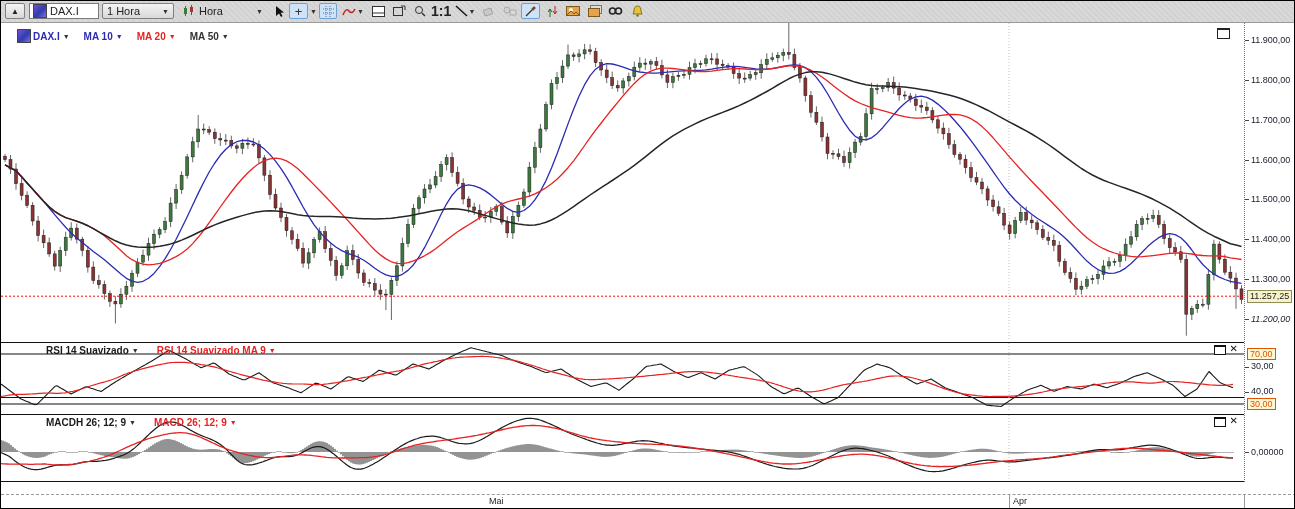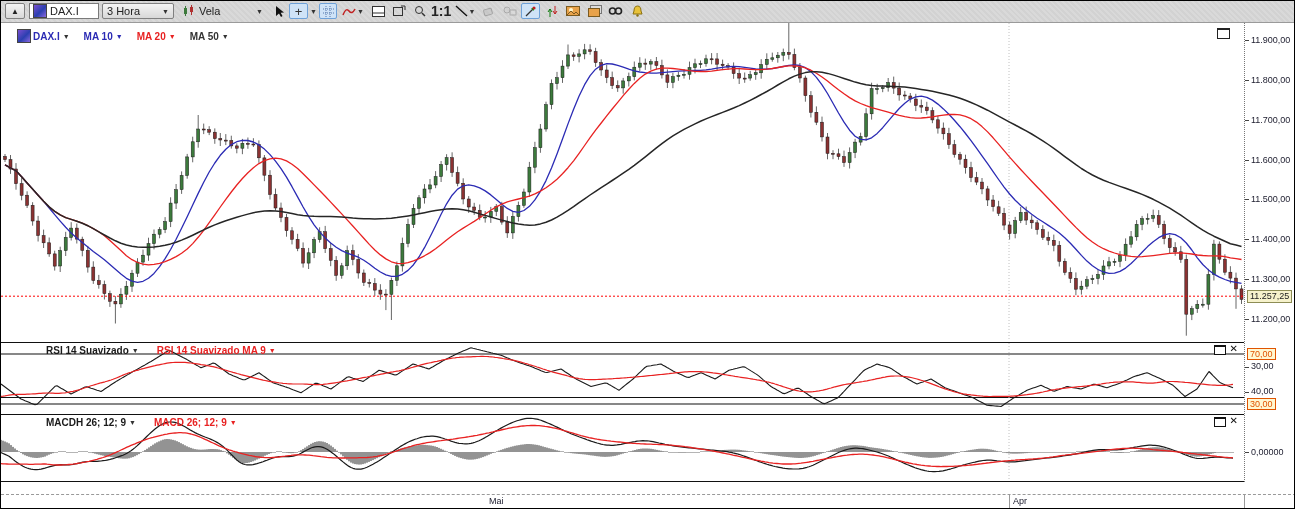--- a/index.html
+++ b/index.html
@@ -55,31 +55,31 @@
 
   <div id="toolbar">
     <div class="tb btn3d tbicon" style="left:4px;width:20px;">
         <span style="font-size:8px;">▲</span>
       </div>
     <div class="tb" id="symbolbox">
       <span class="instr-ico"></span>
       <span>DAX.I</span>
     </div>
     <div class="tb btn3d" id="tfselect">
-      <span>3 Hora</span>
+      <span>1 Hora</span>
       <span class="caret">▼</span>
     </div>
     <div class="tb" id="ctselect">
       <svg width="12" height="12">
           <rect x="1" y="3" width="3" height="6" fill="#3c7a3c"></rect>
           <line x1="2.5" y1="1" x2="2.5" y2="11" stroke="#3c7a3c"></line>
           <rect x="7" y="2" width="3" height="5" fill="#b03030"></rect>
           <line x1="8.5" y1="0" x2="8.5" y2="10" stroke="#b03030"></line>
         </svg>
-      <span>Vela</span>
+      <span>Hora</span>
       <span class="spacer"></span>
       <span class="caret">▼</span>
     </div>
     <div class="tb tbicon" style="left:270px;">
       <svg width="11" height="13">
           <path d="M2,1 L2,11 L5,8.5 L7,12 L8.5,11 L6.7,7.8 L10,7.5 Z" fill="#111"></path>
         </svg>
     </div>
     <div class="tb tbicon active" style="left:288px;width:19px;">
       <span style="font-size:13px;color:#333;">+</span>
@@ -497,21 +497,21 @@
       <div class="ptick" style="top: 91.72px;">11.700,00</div>
       <div class="ptickmark" style="top: 136.58px;"></div>
       <div class="ptick" style="top: 131.58px;">11.600,00</div>
       <div class="ptickmark" style="top: 176.44px;"></div>
       <div class="ptick" style="top: 171.44px;">11.500,00</div>
       <div class="ptickmark" style="top: 216.3px;"></div>
       <div class="ptick" style="top: 211.3px;">11.400,00</div>
       <div class="ptickmark" style="top: 256.16px;"></div>
       <div class="ptick" style="top: 251.16px;">11.300,00</div>
       <div class="ptickmark" style="top: 296.02px;"></div>
-      <div class="ptick" style="top: 291.02px;">11.200,00</div>
+      <div class="ptick" style="top: 291.02px; font-style: italic;">11.200,00</div>
       <div class="pricetag" style="top: 267.2px;">11.257,25</div>
       <div class="lvlbox" style="top: 325px;">70,00</div>
       <div class="ptick" style="top: 337.5px;">30,00</div>
       <div class="ptickmark" style="top: 343.5px;"></div>
       <div class="ptick" style="top: 362.5px;">40,00</div>
       <div class="ptickmark" style="top: 368.5px;"></div>
       <div class="lvlbox" style="top: 375px;">30,00</div>
       <div class="ptick" style="top: 424px;">0,00000</div>
       <div class="ptickmark" style="top: 429px;"></div>
     </div>

